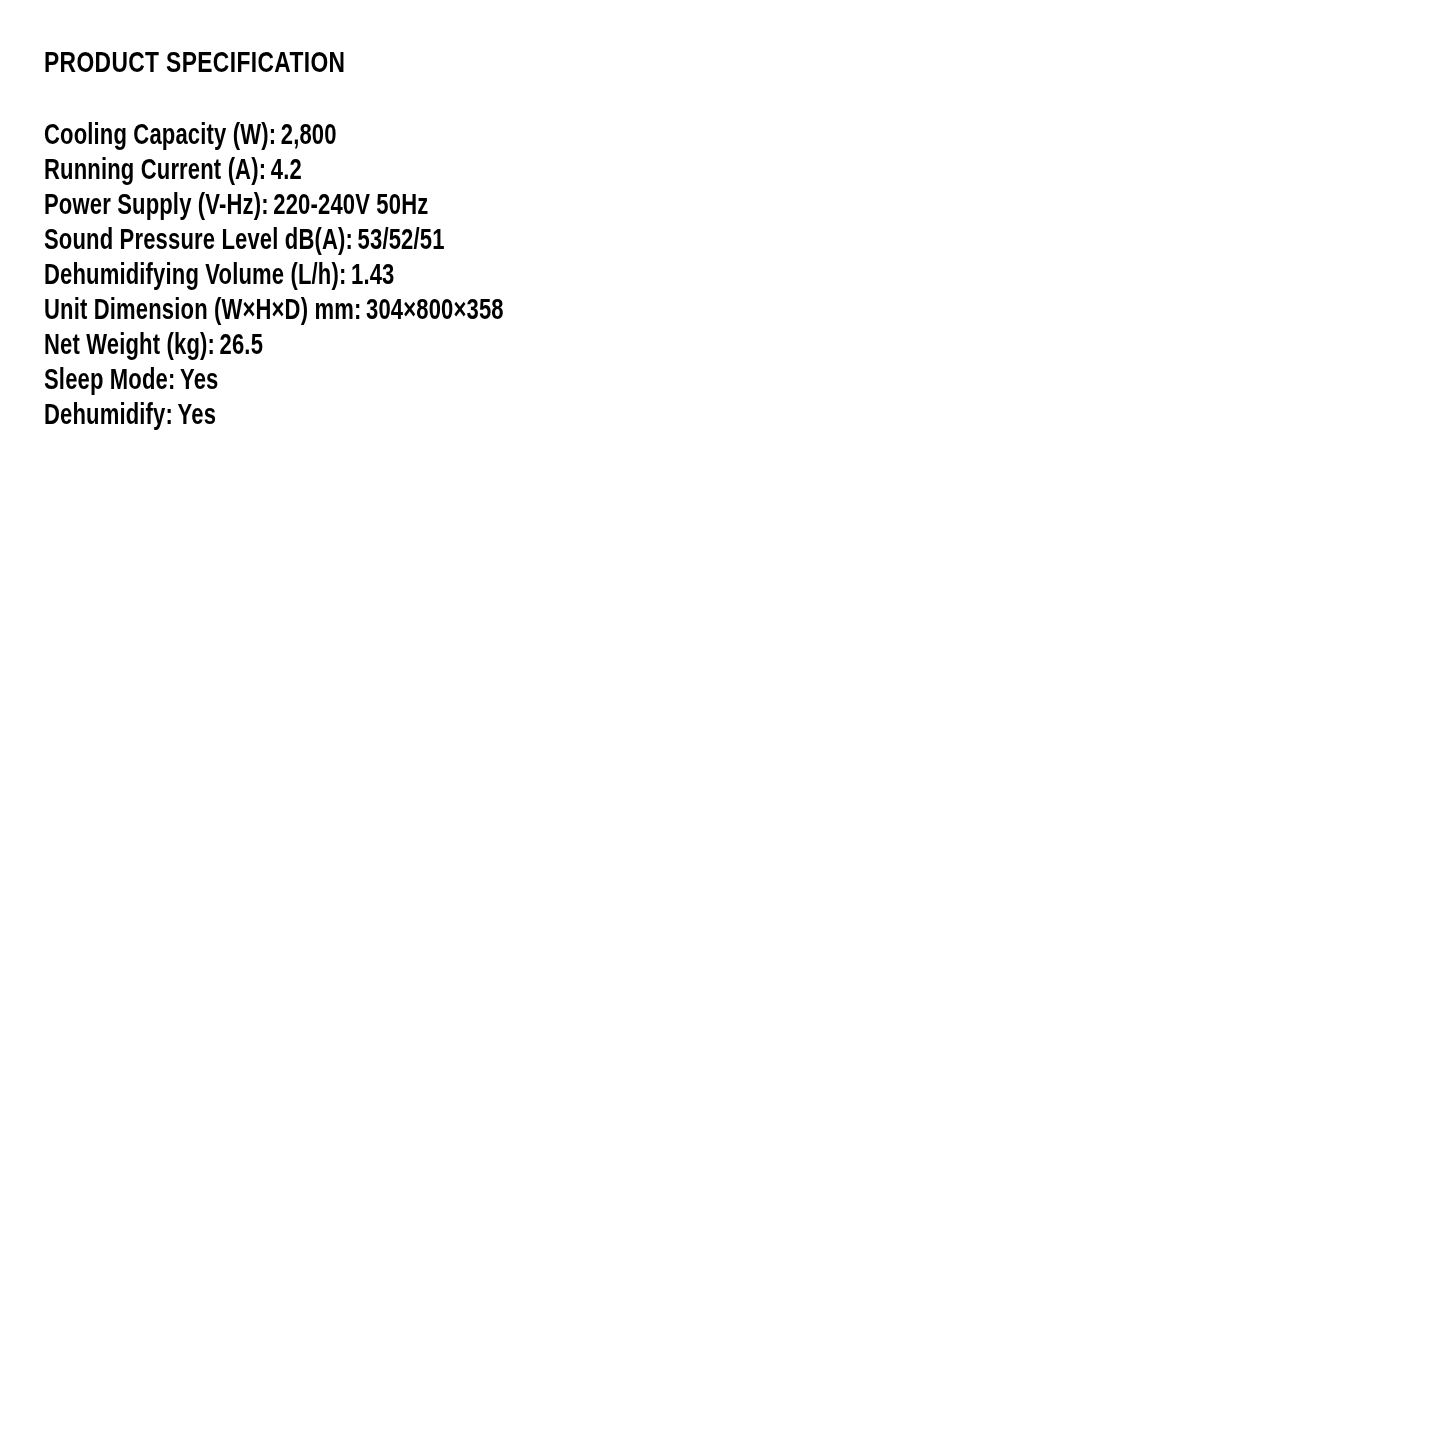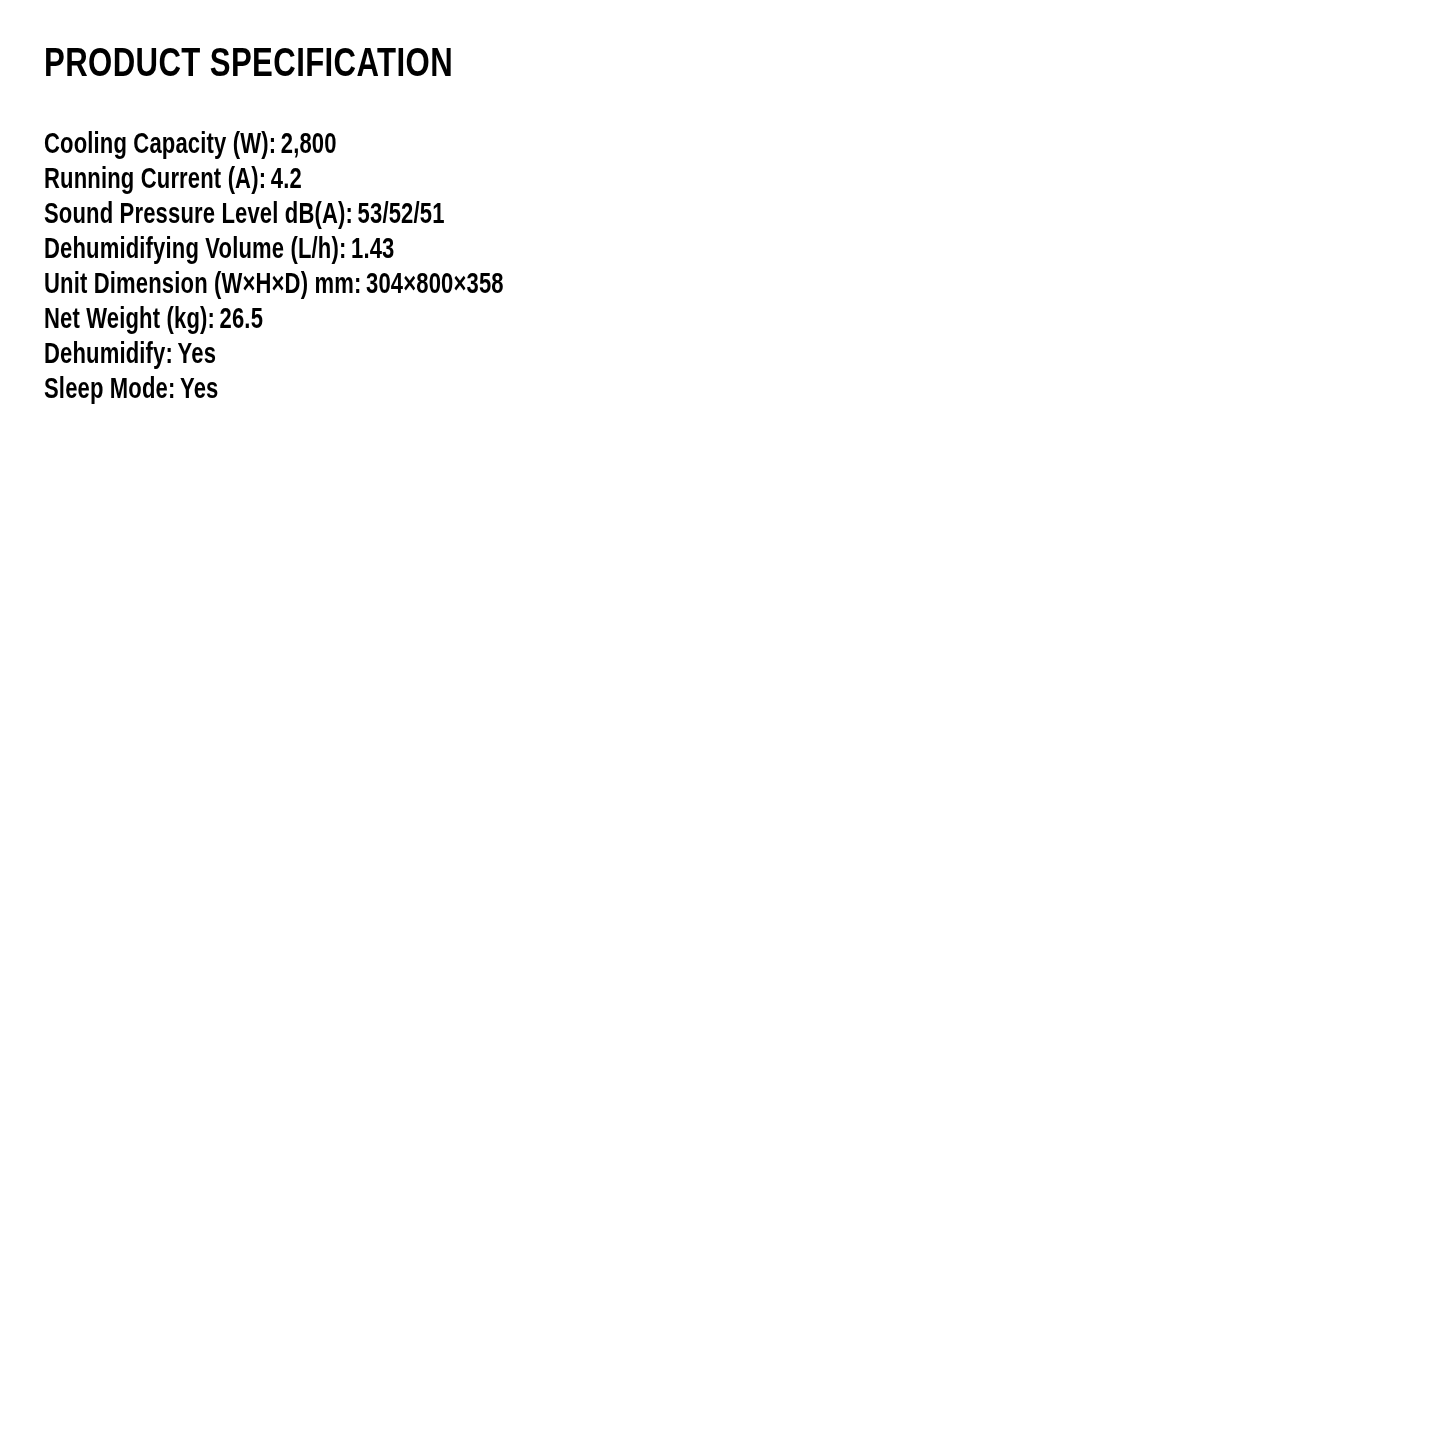--- a/index.html
+++ b/index.html
@@ -20,27 +20,27 @@
   
   .condensed {
     display: inline-block;
     transform: scaleX(0.76);
     transform-origin: top left;
     white-space: nowrap;
   }
   h1.page-title {
     margin: 0 0 16px 0;
     height: 48px;
-    font-size: 41px;
+    font-size: 30px;
     line-height: 44px;
     font-weight: 700;
     letter-spacing: 0.5px;
   }
   .spec-list {
-    margin-top: 38px;
+    margin-top: 29px;
   }
   .spec-row {
     font-size: 29px;
     line-height: 35px;
     font-weight: 700;
     letter-spacing: 0.2px;
   }
   .spec-label, .spec-sep, .spec-value {
     font-weight: 700;
   }
@@ -51,20 +51,21 @@
 </head>
 <body>
 
 <div class="doc">
   <h1 class="page-title">
     <span class="condensed">PRODUCT SPECIFICATION</span>
   </h1>
   <div class="spec-list" id="spec-list">
       <div class="spec-row"><span class="condensed"><span class="spec-label">Cooling Capacity (W)</span><span class="spec-sep">:</span><span class="spec-value">2,800</span></span></div>
       <div class="spec-row"><span class="condensed"><span class="spec-label">Running Current (A)</span><span class="spec-sep">:</span><span class="spec-value">4.2</span></span></div>
+      <div class="spec-row"><span class="condensed"><span class="spec-label">Power Supply (V-Hz)</span><span class="spec-sep">:</span><span class="spec-value">220-240V 50Hz</span></span></div>
       <div class="spec-row"><span class="condensed"><span class="spec-label">Sound Pressure Level dB(A)</span><span class="spec-sep">:</span><span class="spec-value">53/52/51</span></span></div>
       <div class="spec-row"><span class="condensed"><span class="spec-label">Dehumidifying Volume (L/h)</span><span class="spec-sep">:</span><span class="spec-value">1.43</span></span></div>
       <div class="spec-row"><span class="condensed"><span class="spec-label">Unit Dimension (W×H×D) mm</span><span class="spec-sep">:</span><span class="spec-value">304×800×358</span></span></div>
       <div class="spec-row"><span class="condensed"><span class="spec-label">Net Weight (kg)</span><span class="spec-sep">:</span><span class="spec-value">26.5</span></span></div>
+      <div class="spec-row"><span class="condensed"><span class="spec-label">Sleep Mode</span><span class="spec-sep">:</span><span class="spec-value">Yes</span></span></div>
       <div class="spec-row"><span class="condensed"><span class="spec-label">Dehumidify</span><span class="spec-sep">:</span><span class="spec-value">Yes</span></span></div>
-      <div class="spec-row"><span class="condensed"><span class="spec-label">Sleep Mode</span><span class="spec-sep">:</span><span class="spec-value">Yes</span></span></div>
     </div>
 </div>
 
 </body></html>

